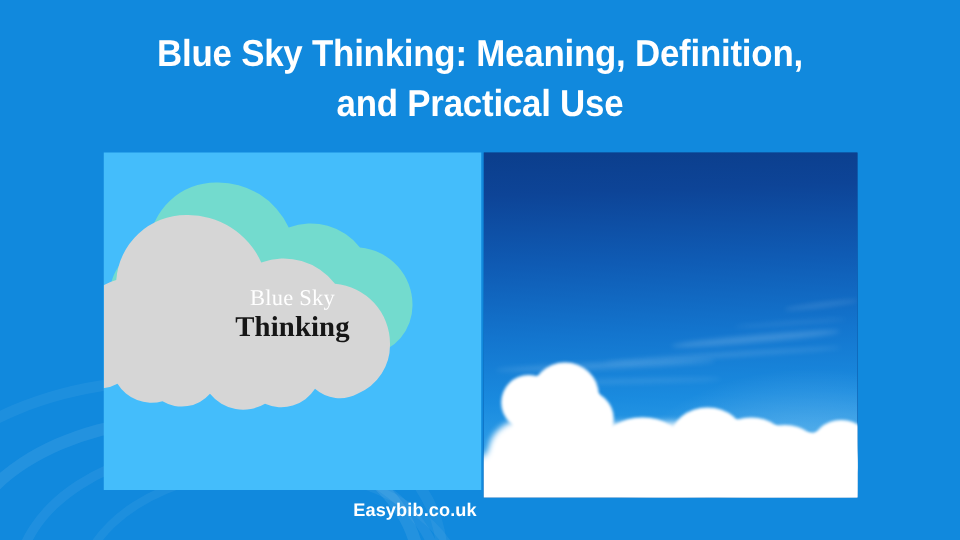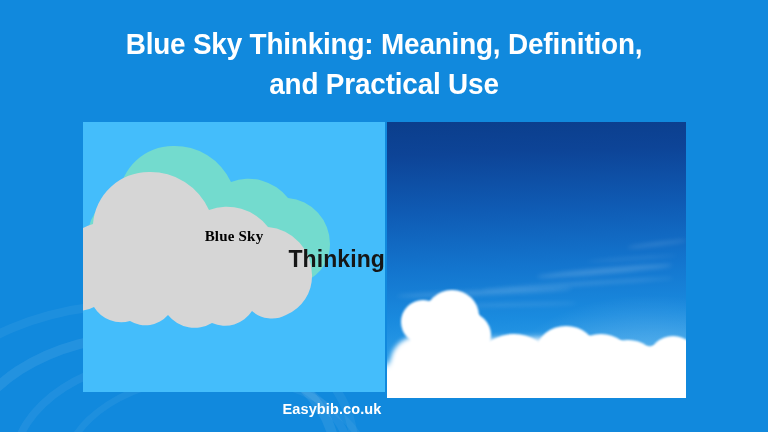--- a/index.html
+++ b/index.html
@@ -64,35 +64,34 @@
     position: absolute;
     left: 83px;
     top: 228px;
     width: 302px;
     text-align: center;
     pointer-events: none;
   }
   .cloud-text .line1 {
     display: block;
     font-family: "Liberation Serif", serif;
-    font-weight: bold;
-    font-size: 15px;
-    color: #000000;
+    font-weight: normal;
+    font-size: 18px;
+    color: #ffffff;
     line-height: 1.12;
     letter-spacing: 0.2px;
   }
   .cloud-text .line2 {
     display: block;
-    font-family: Liberation Sans, sans-serif;
+    font-family: Liberation Serif, serif;
     font-weight: bold;
     font-size: 23px;
     color: #161616;
     line-height: 1.22;
     letter-spacing: 0.1px;
-    text-align: right;
   }
 
   
   .panel-right {
     position: absolute;
     left: 387px;
     top: 122px;
     width: 299px;
     height: 276px;
     overflow: hidden;

